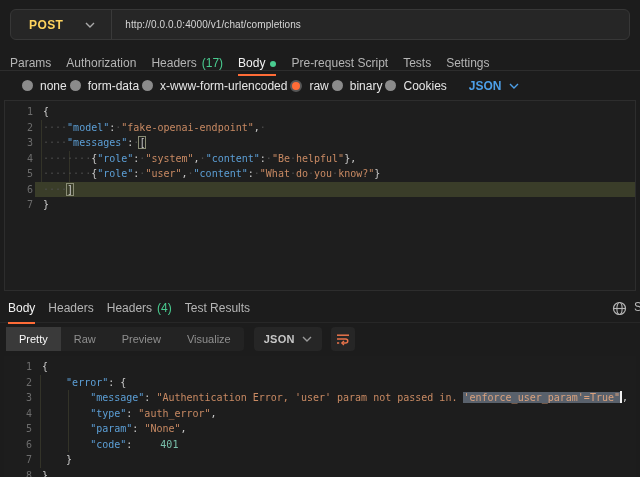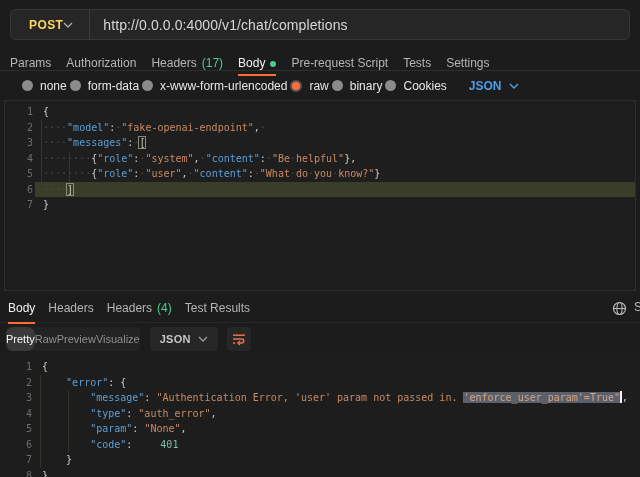--- a/index.html
+++ b/index.html
@@ -5,24 +5,24 @@
   * { margin:0; padding:0; box-sizing:border-box; }
   html,body { width:640px; height:477px; }
   body {
     position:relative; background:#1c1c1c; overflow:hidden;
     font-family:"Liberation Sans", sans-serif; color:#d9d9d9;
   }
   
   .url-bar { position:absolute; left:10px; top:9px; width:620px; height:31px;
     background:#262626; border:1px solid #373737; border-radius:6px;
     display:flex; align-items:center; }
-  .method { display:flex; align-items:center; padding:0 16px 0 18px; cursor:pointer; }
+  .method { display:flex; align-items:center; gap:22px; padding:0 16px 0 18px; cursor:pointer; }
   .method-label { color:#FFD45E; font-weight:bold; font-size:12px; letter-spacing:.4px; }
   .vdiv { width:1px; align-self:stretch; background:#3a3a3a; }
-  .url-text { margin-left:13px; font-size:14px; color:#d6d6d6; letter-spacing:.1px; }
+  .url-text { margin-left:13px; font-size:10px; color:#d6d6d6; letter-spacing:.1px; }
   
   .tabs-border { position:absolute; left:0; top:70px; width:640px; height:1px; background:#2d2d2d; }
   .req-tabs { position:absolute; left:10px; top:51px; height:24px; display:flex; gap:15px;justify-content:center; }
   .tab { position:relative; display:flex; align-items:center; gap:5px; font-size:12px;
     color:#b5b5b5; height:24px; cursor:pointer; }
   .tab.active { color:#f2f2f2; }
   .tab .underline { position:absolute; left:0; right:0; bottom:-1px; height:2px; background:#FF6C37; display:none; }
   .tab.active .underline { display:block; }
   .tab .count { color:#49CC90; }
   .gdot { width:6px; height:6px; border-radius:50%; background:#49CC90; margin-top:1px; }
@@ -56,21 +56,21 @@
   .resp-header { position:absolute; left:0; top:292px; width:640px; height:31px;
     border-bottom:1px solid #272727; background:#1c1c1c; }
   .resp-tabs { position:absolute; left:8px; top:0; height:31px; display:flex; gap:13px; }
   .resp-tabs .tab { height:31px; }
   .globe-btn { position:absolute; right:12px; top:7px; width:18px; height:18px;
     display:flex; align-items:center; justify-content:center; cursor:pointer; }
   .status-clip { position:absolute; left:634px; top:8px; font-size:12px; color:#b9b9b9; }
   
   .views-row { position:absolute; left:6px; top:327px; height:24px; display:flex; align-items:center; }
   .segs { display:flex; background:#232323; border-radius:4px; height:24px; }
-  .seg { padding:0 0; line-height:24px; font-size:11px; color:#8f8f8f; border-radius:8px; cursor:pointer; }
+  .seg { padding:0 13px; line-height:24px; font-size:11px; color:#8f8f8f; border-radius:0; cursor:pointer; }
   .seg.active { background:#3a3a3a; color:#fafafa; }
   .view-type { margin-left:10px; height:24px; background:#262626; border-radius:4px;
     display:flex; align-items:center; gap:7px; padding:0 10px; cursor:pointer; }
   .view-type .lbl { font-size:11px; color:#c7c7c7; font-weight:bold; letter-spacing:.3px; }
   .wrap-btn { margin-left:9px; width:24px; height:24px; background:#262626; border-radius:4px;
     display:flex; align-items:center; justify-content:center; cursor:pointer; }
 </style>
 </head>
 <body>
 

